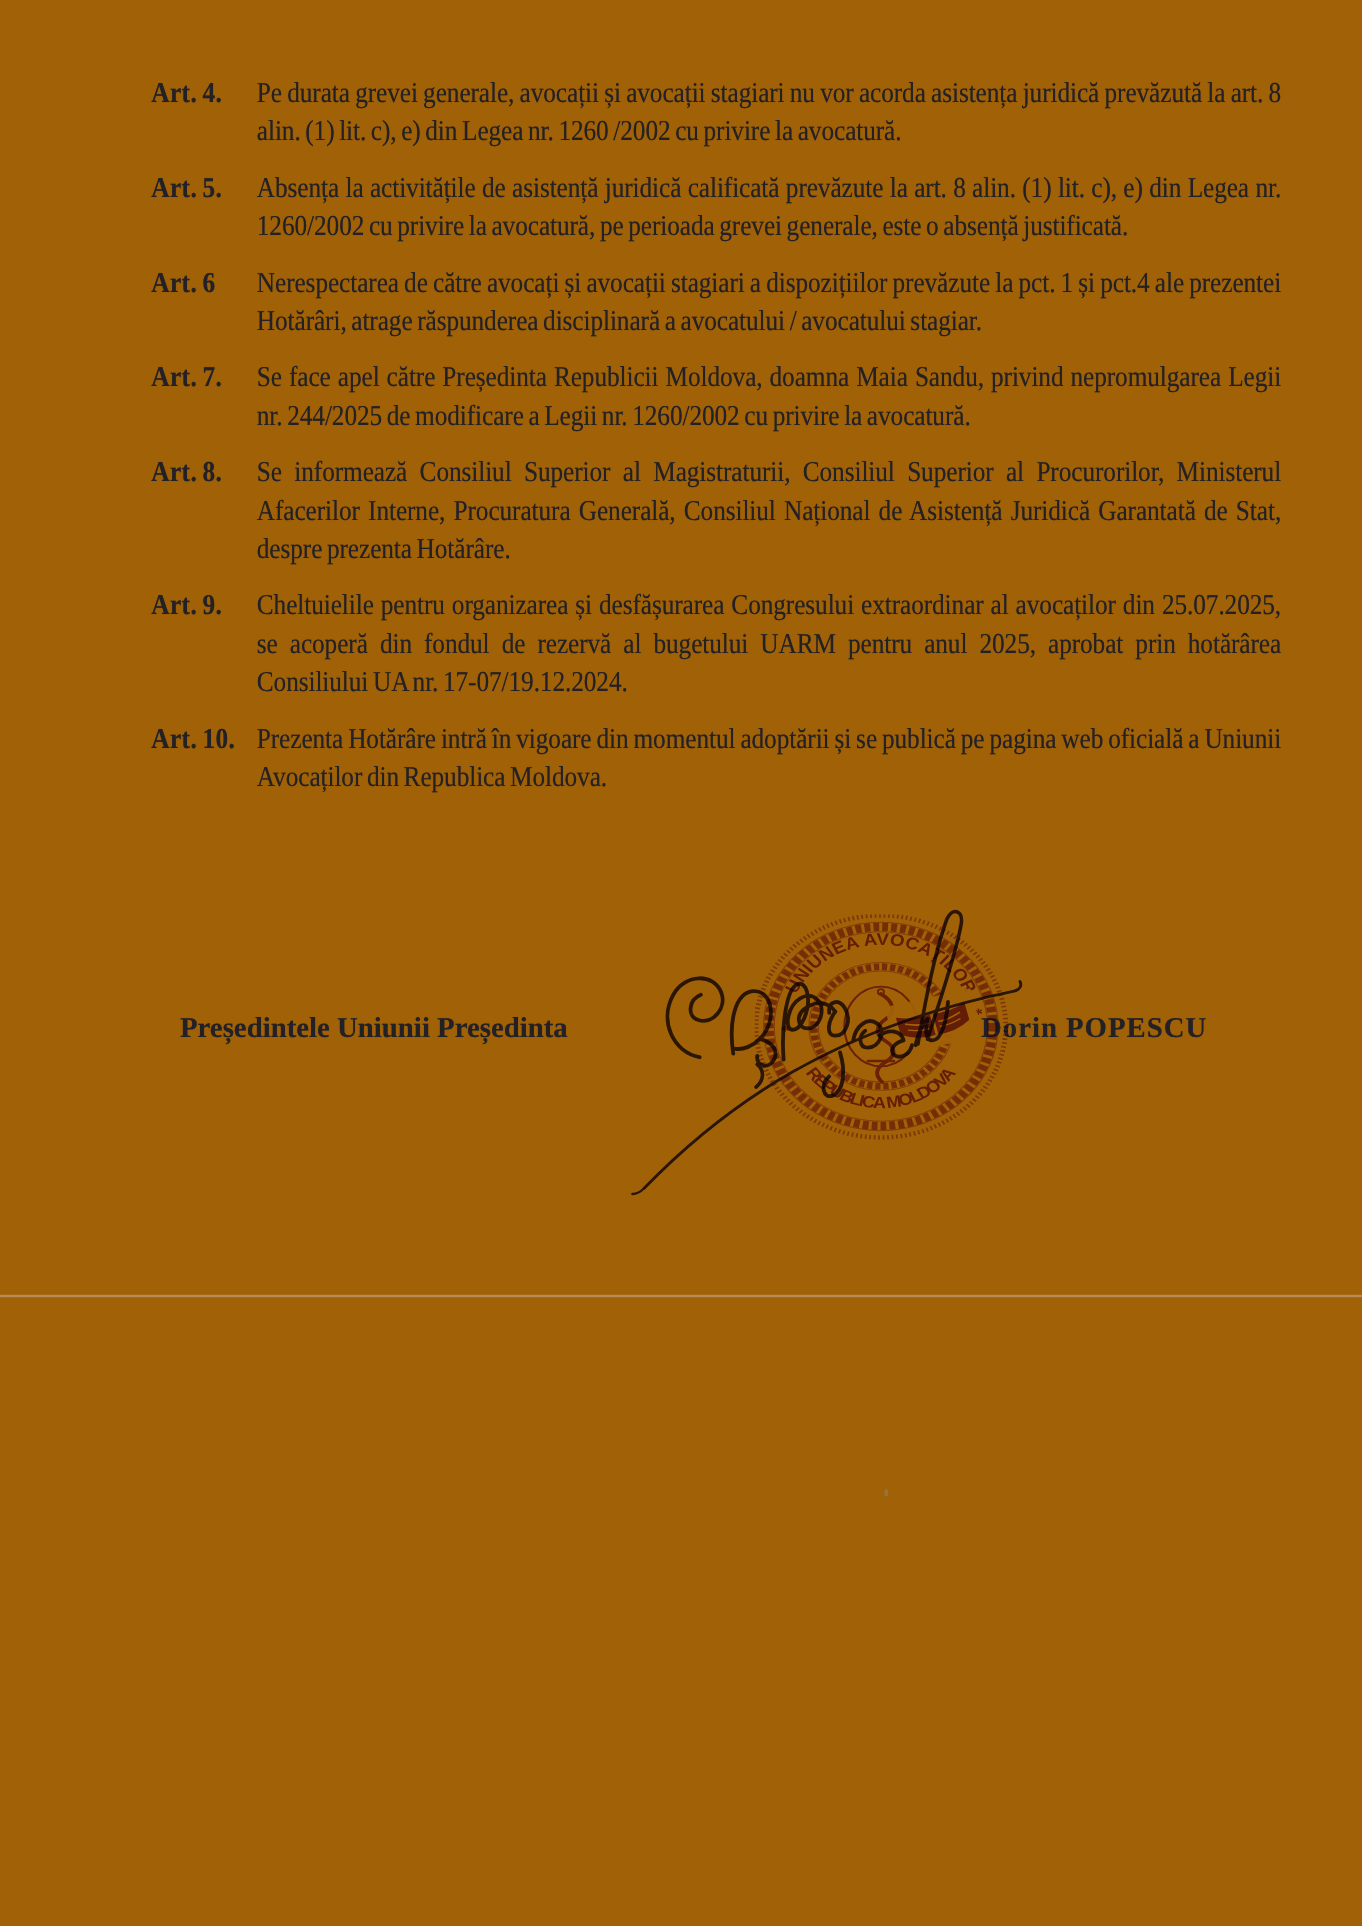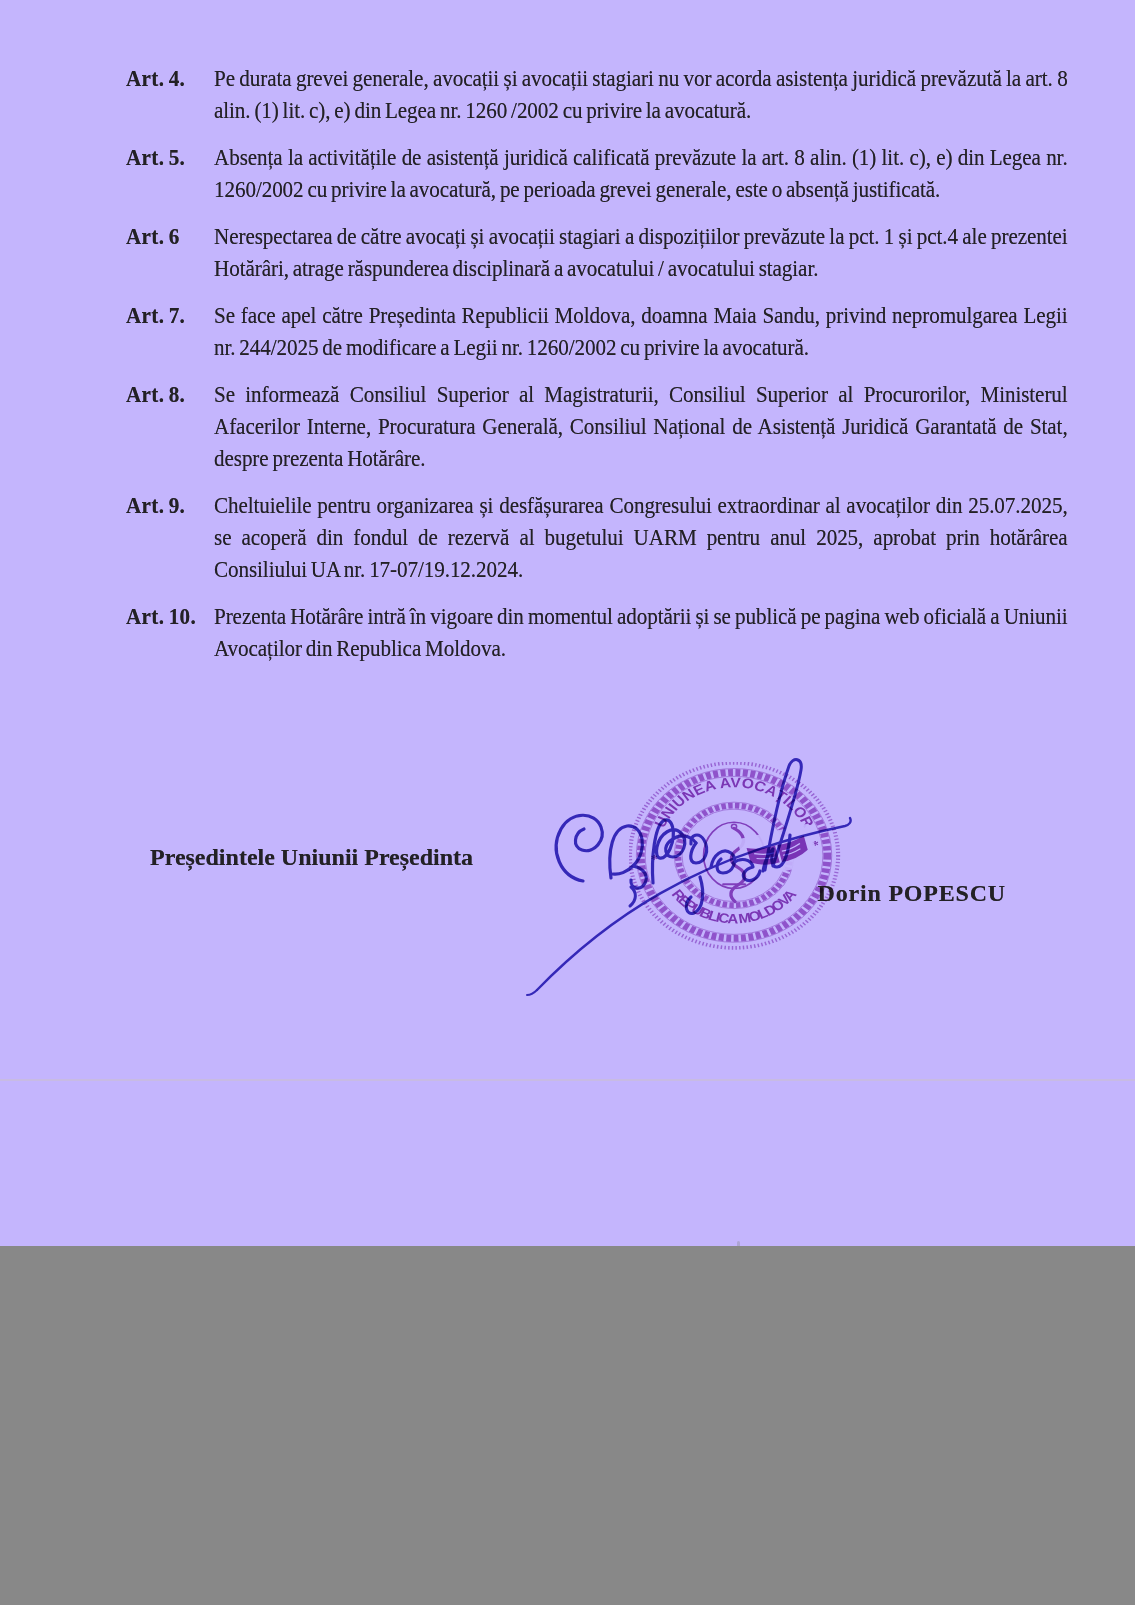--- a/index.html
+++ b/index.html
@@ -1,21 +1,21 @@
 <!DOCTYPE html>
 <html><head>
 <meta charset="utf-8">
 <style>
   html,body{margin:0;padding:0;}
   body{background:#888;}
   .page{
     position:relative;
-    width:1135px;height:1246px;
+    width:1135px;height:1605px;
     margin:0 auto;
-    background:#c4b5fd;
+    background:#a16207;
     overflow:hidden;
     font-family:"Liberation Serif", serif;
     color:#232125;
   }
   
   .articles{
     position:absolute;left:126px;top:50px;
     width:1070px;
     transform:scaleX(0.88);
     transform-origin:0 0;
@@ -42,21 +42,21 @@
     text-align:justify;
   }
   
   .sig-row{
     position:absolute;left:150px;top:842px;
     width:856px;
     display:flex;justify-content:space-between;align-items:flex-start;
     font-size:24px;font-weight:bold;line-height:30px;
     text-shadow:0 0 0.6px rgba(40,35,40,0.55);
   }
-  .sig-name{letter-spacing:0.8px;margin-top:36px;}
+  .sig-name{letter-spacing:0.8px;}
   
   .stamp-svg{
     position:absolute;left:629px;top:762px;
     width:216px;height:192px;
     mix-blend-mode:multiply;
     opacity:0.88;
   }
   .sign-svg{
     position:absolute;left:495px;top:735px;
     width:400px;height:280px;

